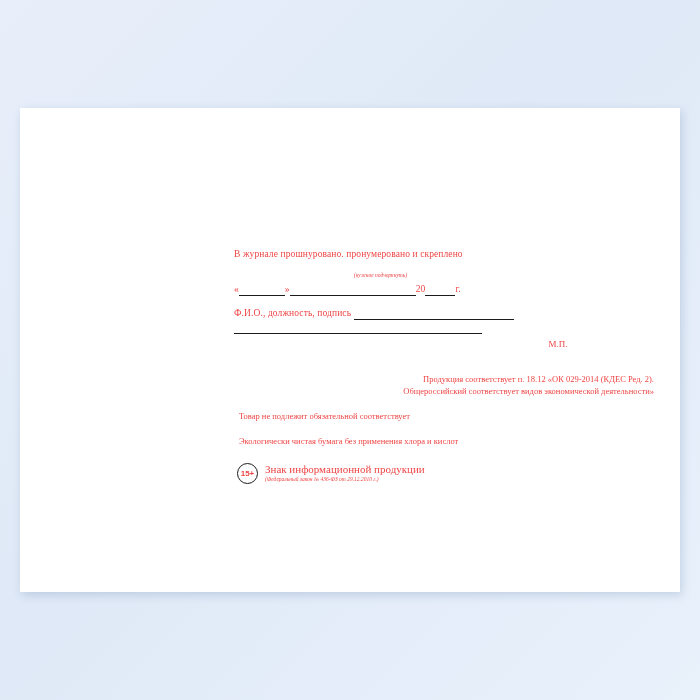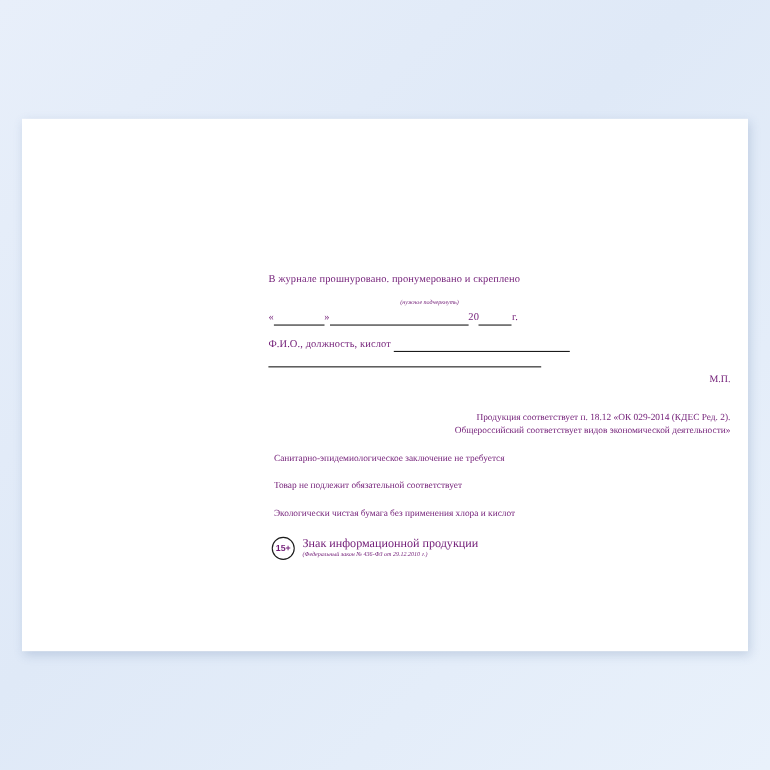--- a/index.html
+++ b/index.html
@@ -23,24 +23,24 @@
     position: absolute;
     left: 20px;
     top: 108px;
     width: 660px;
     height: 484px;
     background: #ffffff;
     box-shadow: 2px 3px 9px rgba(70, 100, 150, 0.22);
   }
   .content {
     position: absolute;
-    left: 224px;
+    left: 214px;
     top: 140px;
     width: 420px;
-    color: #701a75;
+    color: #ef4444;
   }
   .line {
     font-size: 9.5px;
     line-height: 13px;
     letter-spacing: 0.1px;
     white-space: nowrap;
   }
   .block-a .l1 {
     margin-bottom: 11px;
   }
@@ -68,21 +68,21 @@
   .l3 { margin-top: 4px; margin-bottom: 11px; }
   .l4 { margin-bottom: 3px; }
   .full-rule {
     border-bottom: 1px solid #1b1b1b;
     width: 248px;
     height: 10px;
     margin-bottom: 5px;
   }
   .mp {
     font-size: 9px;
-    text-align: right;
+    text-align: center;
     margin-left: 228px;
     margin-bottom: 0;
   }
   .block-b {
     margin-top: 24px;
   }
   .block-b .bl {
     font-size: 8.5px;
     line-height: 12px;
     white-space: nowrap;
@@ -140,33 +140,32 @@
       <div class="block-a">
         <div class="line l1">В журнале прошнуровано. пронумеровано и скреплено</div>
 
         <div class="hint">(нужное подчеркнуть)</div>
 
         <div class="line l3">
           <span>«</span><span class="rule-inline w-day"></span><span>»</span><span class="rule-inline w-month"></span><span>20</span><span class="rule-inline w-year"></span><span>г.</span>
         </div>
 
         <div class="line l4">
-          <span>Ф.И.О., должность, кислот</span>
+          <span>Ф.И.О., должность, подпись</span>
           <span class="rule-inline w-fio"></span>
         </div>
         <div class="full-rule"></div>
 
         <div class="mp">М.П.</div>
       </div>
 
       <div class="block-b">
         <div class="bl">Продукция соответствует п. 18.12 «ОК 029-2014 (КДЕС Ред. 2).</div>
         <div class="bl">Общероссийский соответствует видов экономической деятельности»</div>
 
-        <div class="para">Санитарно-эпидемиологическое заключение не требуется</div>
         <div class="para">Товар не подлежит обязательной соответствует</div>
         <div class="para">Экологически чистая бумага без применения хлора и кислот</div>
 
         <div class="badge-row">
           <div class="badge">15+</div>
           <div class="badge-text">
             <div class="bt1">Знак информационной продукции</div>
             <div class="bt2">(Федеральный закон № 436-ФЗ от 29.12.2010 г.)</div>
           </div>
         </div>

